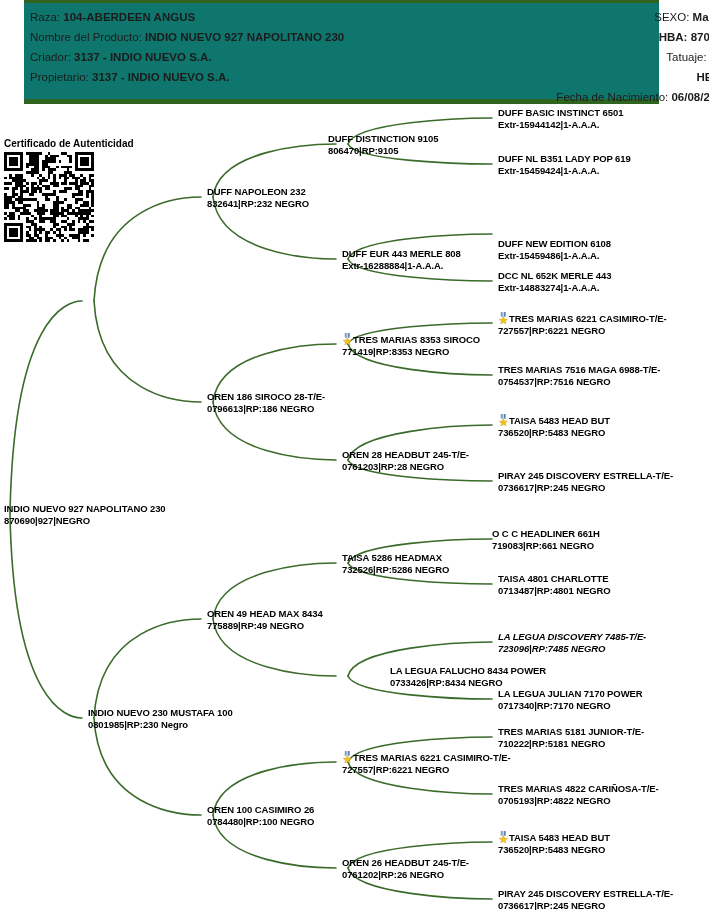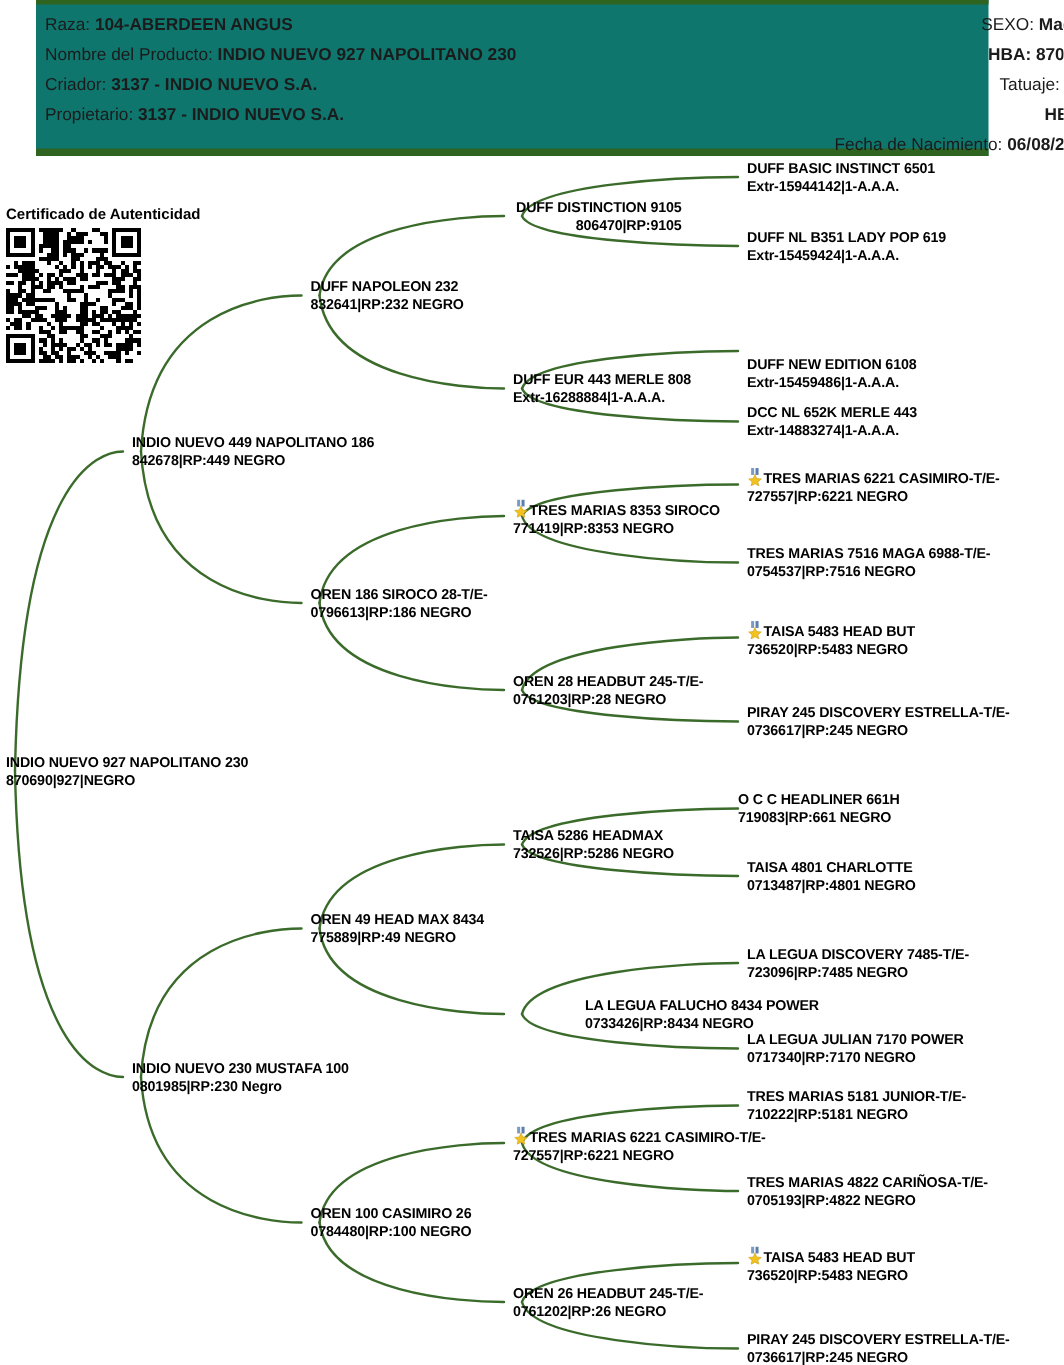--- a/index.html
+++ b/index.html
@@ -182,45 +182,41 @@
       <path d="M348,676 C355.2,695.55 459.6,699 492,699" fill="none" stroke="#3a6b2a" stroke-width="1.6" stroke-linecap="round"></path>
       <path d="M348,762 C355.2,740.75 459.6,737 492,737" fill="none" stroke="#3a6b2a" stroke-width="1.6" stroke-linecap="round"></path>
       <path d="M348,762 C355.2,789.2 459.6,794 492,794" fill="none" stroke="#3a6b2a" stroke-width="1.6" stroke-linecap="round"></path>
       <path d="M348,868 C355.2,845.9 459.6,842 492,842" fill="none" stroke="#3a6b2a" stroke-width="1.6" stroke-linecap="round"></path>
       <path d="M348,868 C355.2,894.35 459.6,899 492,899" fill="none" stroke="#3a6b2a" stroke-width="1.6" stroke-linecap="round"></path>
     </svg>
 <div class="node" style="left: 4px; top: 503px;">
       <span class="nm">INDIO NUEVO 927 NAPOLITANO 230</span>
       <span class="id">870690|927|NEGRO</span>
     </div>
-    <div class="node" style="left: 88px; top: 290px;">
-      <span class="nm">INDIO NUEVO 449 NAPOLITANO 186</span>
-      <span class="id">842678|RP:449 NEGRO</span>
-    </div>
     <div class="node" style="left: 88px; top: 707px;">
       <span class="nm">INDIO NUEVO 230 MUSTAFA 100</span>
       <span class="id">0801985|RP:230 Negro</span>
     </div>
     <div class="node" style="left: 207px; top: 186px;">
       <span class="nm">DUFF NAPOLEON 232</span>
       <span class="id">832641|RP:232 NEGRO</span>
     </div>
     <div class="node" style="left: 207px; top: 391px;">
       <span class="nm">OREN 186 SIROCO 28-T/E-</span>
       <span class="id">0796613|RP:186 NEGRO</span>
     </div>
     <div class="node" style="left: 207px; top: 608px;">
       <span class="nm">OREN 49 HEAD MAX 8434</span>
       <span class="id">775889|RP:49 NEGRO</span>
     </div>
     <div class="node" style="left: 207px; top: 804px;">
       <span class="nm">OREN 100 CASIMIRO 26</span>
       <span class="id">0784480|RP:100 NEGRO</span>
     </div>
-    <div class="node" style="left: 344px; top: 133px; text-align: right;">
+    <div class="node" style="left: 328px; top: 133px;">
       <span class="nm">DUFF DISTINCTION 9105</span>
       <span class="id">806470|RP:9105</span>
     </div>
     <div class="node" style="left: 342px; top: 248px;">
       <span class="nm">DUFF EUR 443 MERLE 808</span>
       <span class="id">Extr-16288884|1-A.A.A.</span>
     </div>
     <div class="node" style="left: 342px; top: 333px;">
       <span class="nm"><span><svg class="medal-icon" viewBox="0 0 12 13" aria-hidden="true">
             <rect x="3" y="0" width="2.2" height="5" fill="#7c9bc4"></rect>
@@ -294,21 +290,21 @@
       <span class="id">0736617|RP:245 NEGRO</span>
     </div>
     <div class="node" style="left: 492px; top: 528px;">
       <span class="nm">O C C HEADLINER 661H</span>
       <span class="id">719083|RP:661 NEGRO</span>
     </div>
     <div class="node" style="left: 498px; top: 573px;">
       <span class="nm">TAISA 4801 CHARLOTTE</span>
       <span class="id">0713487|RP:4801 NEGRO</span>
     </div>
-    <div class="node" style="left: 498px; top: 631px;">
+    <div class="node" style="left: 498px; top: 631px; font-style: italic;">
       <span class="nm">LA LEGUA DISCOVERY 7485-T/E-</span>
       <span class="id">723096|RP:7485 NEGRO</span>
     </div>
     <div class="node" style="left: 498px; top: 688px;">
       <span class="nm">LA LEGUA JULIAN 7170 POWER</span>
       <span class="id">0717340|RP:7170 NEGRO</span>
     </div>
     <div class="node" style="left: 498px; top: 726px;">
       <span class="nm">TRES MARIAS 5181 JUNIOR-T/E-</span>
       <span class="id">710222|RP:5181 NEGRO</span>

